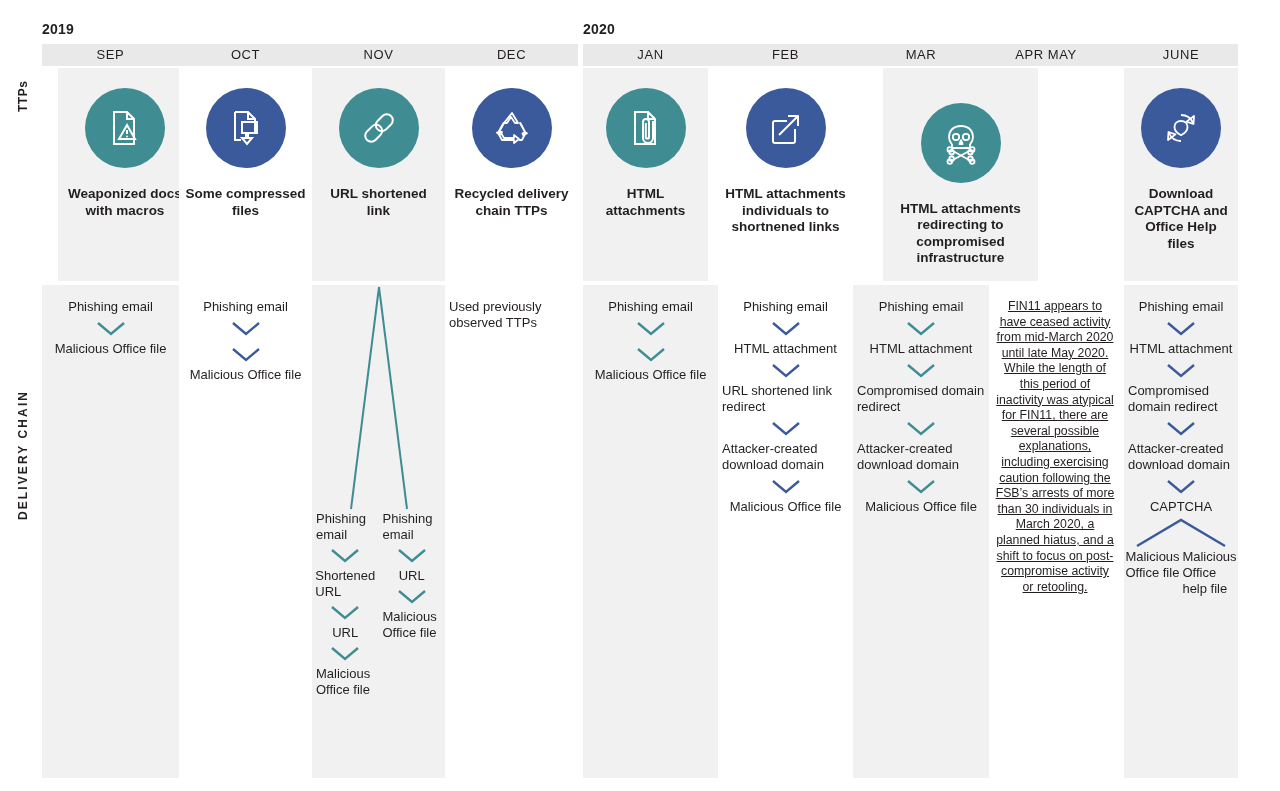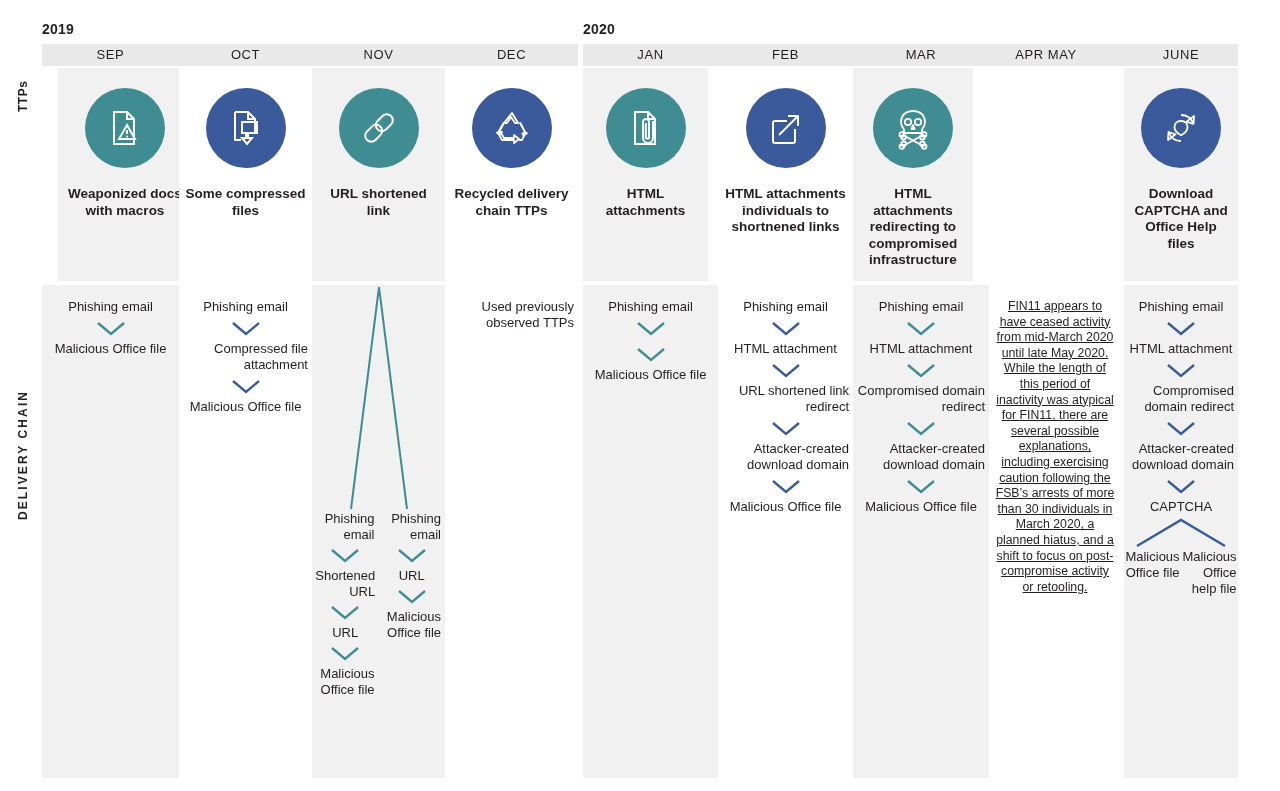--- a/index.html
+++ b/index.html
@@ -71,21 +71,21 @@
   .circle.blue { background: #3a5a9b; }
   .circle svg { display: block; }
 
   
   .chain {
     position: absolute; top: 285px; height: 493px;
     padding-top: 14px;
     display: flex; flex-direction: column; align-items: center;
   }
   .node {
-    font-size: 13px; line-height: 16px; text-align: right;
+    font-size: 13px; line-height: 16px; text-align: left;
     color: #231f20; padding: 0 4px;
   }
   .chev { margin: 3px 0; line-height: 0; }
   .chev svg { display: block; }
 
   .narrative {
     font-size: 12.3px; line-height: 15.6px;
     text-align: center; color: #231f20; padding: 0 6px;
   }
 
@@ -199,21 +199,21 @@
         <svg width="46" height="46" viewBox="0 0 46 46" fill="none" stroke="#ffffff" stroke-width="2" stroke-linejoin="round">
           <path d="M32 24 v12 a2 2 0 0 1 -2 2 h-18 a2 2 0 0 1 -2 -2 v-18 a2 2 0 0 1 2 -2 h12"></path>
           <path d="M16 30 l18 -18"></path>
           <path d="M25 11 h10 v10"></path>
         </svg>
       </div>
     </div>
     <div class="cap">HTML attachments individuals to shortnened links</div>
   </div>
 
-  <div class="panel ttp" style="left:853px;width:120px;">
+  <div class="panel ttp" style="left:883px;width:155px;justify-content:center;">
     <div class="icon">
       <div class="circle teal">
         <svg width="46" height="46" viewBox="0 0 46 46" fill="none" stroke="#ffffff" stroke-width="1.8" stroke-linejoin="round">
           <path d="M23 6 c-8 0 -12 5 -12 11 c0 4 2 6 3 7.5 v3.5 h18 v-3.5 c1 -1.5 3 -3.5 3 -7.5 c0 -6 -4 -11 -12 -11z"></path>
           <circle cx="18" cy="17" r="3.2"></circle>
           <circle cx="28" cy="17" r="3.2"></circle>
           <path d="M23 20 l-1.6 4 h3.2 z"></path>
           <path d="M13 30 l20 11"></path>
           <path d="M33 30 l-20 11"></path>
           <circle cx="11.8" cy="29.4" r="2.3"></circle>
@@ -257,21 +257,20 @@
     <div class="node">Malicious Office file</div>
   </div>
 
   <div class="chain" style="left:179px;width:133px;">
     <div class="node">Phishing email</div>
     <div class="chev">
       <svg width="36" height="20" viewBox="0 0 36 20" fill="none" stroke="#3a5a9b" stroke-width="2.4">
           <path d="M5 5 L18 16 L31 5"></path>
         </svg>
     </div>
-    <div class="node">Compressed file attachment</div>
     <div class="chev">
       <svg width="36" height="20" viewBox="0 0 36 20" fill="none" stroke="#3a5a9b" stroke-width="2.4">
           <path d="M5 5 L18 16 L31 5"></path>
         </svg>
     </div>
     <div class="node">Malicious Office file</div>
   </div>
 
   <div class="panel chain" style="left:312px;width:133px;padding-top:0;">
     <div class="apex">

